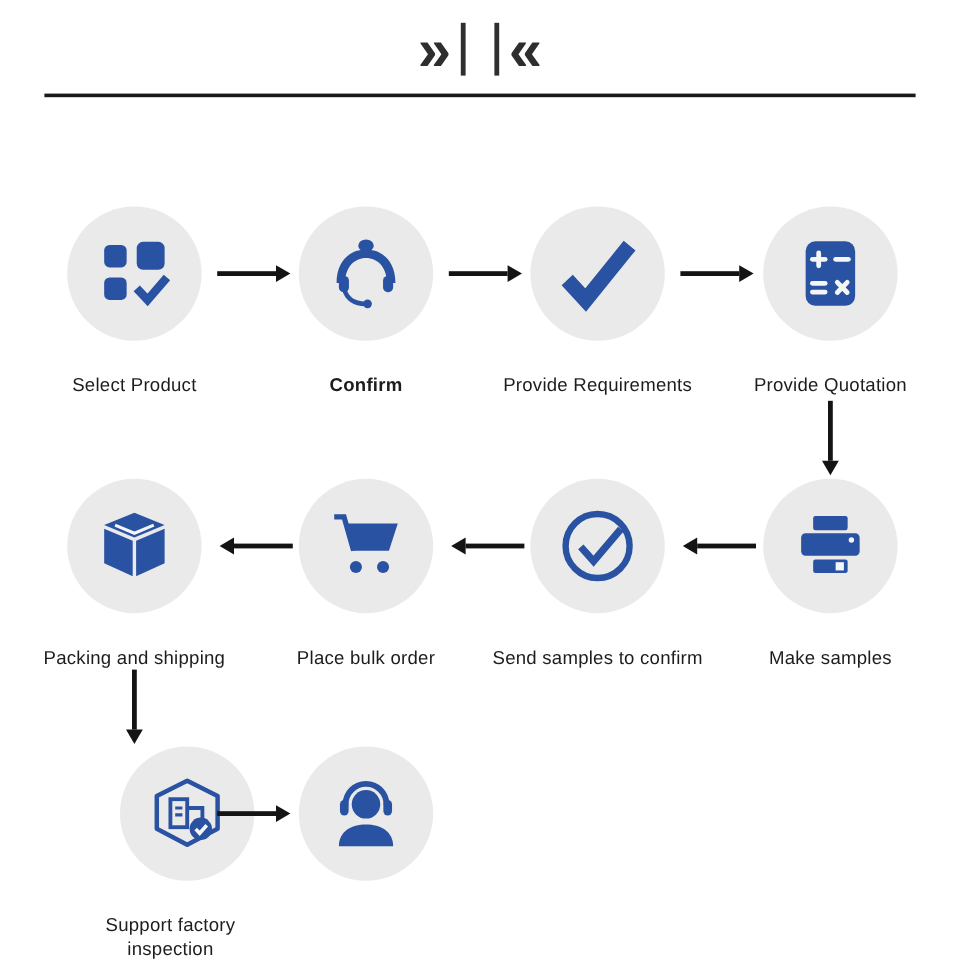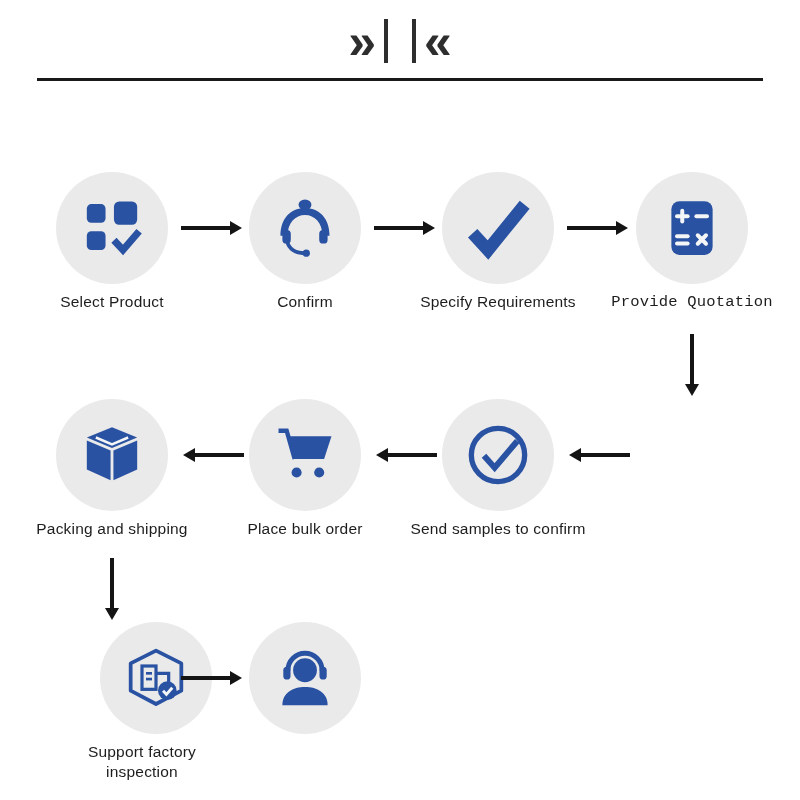--- a/index.html
+++ b/index.html
@@ -43,21 +43,21 @@
     position: absolute; width: 200px;
     display: flex; flex-direction: column; align-items: center;
   }
   .circle {
     width: 112px; height: 112px; border-radius: 50%;
     background: var(--circle-gray); color: var(--icon-blue);
     display: flex; align-items: center; justify-content: center;
   }
   .circle svg { display: block; }
   .label {
-    margin-top: 8px; font-size: 15.5px; line-height: 1.3;
+    margin-top: 28px; font-size: 15.5px; line-height: 1.3;
     color: var(--text-dark); text-align: center; letter-spacing: 0.2px;
   }
   .label.wrap { max-width: 140px; }
 
   
   .arrow { position: absolute; background: var(--arrow-black); }
   .arrow.right, .arrow.left { height: 3.5px; }
   .arrow.down { width: 3.5px; }
   .arrow.right::after {
     content: ""; position: absolute; left: 100%; top: 50%; transform: translateY(-50%);
@@ -91,61 +91,73 @@
       <svg width="62" height="62" viewBox="0 0 48 48">
         <rect x="4.5" y="5.5" width="14.5" height="14.5" rx="3.5" fill="currentColor"></rect>
         <rect x="25.5" y="3.5" width="18" height="18" rx="4" fill="currentColor"></rect>
         <rect x="4.5" y="26.5" width="14.5" height="14.5" rx="3.5" fill="currentColor"></rect>
         <path d="M25.5 33.5 L32.5 41 L45 26.5" fill="none" stroke="currentColor" stroke-width="5.5"></path>
       </svg>
     </div>
     <div class="label">Select Product</div>
   </div>
 
-  <div class="step" style="left:205px; top:172px;">
+  <div class="step" style="left:205px; top:172px;font-weight:bold;">
     <div class="circle">
       <svg width="62" height="62" viewBox="0 0 48 48">
         <ellipse cx="24" cy="6" rx="5" ry="4" fill="currentColor"></ellipse>
         <path d="M5 30 C5 16 13.5 8.5 24 8.5 C34.5 8.5 43 16 43 30 L37.5 30 C37.5 20 31.5 14 24 14 C16.5 14 10.5 20 10.5 30 Z" fill="currentColor"></path>
         <rect x="6.5" y="25.5" width="6.5" height="10.5" rx="3" fill="currentColor"></rect>
         <rect x="35" y="25.5" width="6.5" height="10.5" rx="3" fill="currentColor"></rect>
         <path d="M10 34 C11.5 40.5 17 43.5 23.5 43.5" fill="none" stroke="currentColor" stroke-width="3"></path>
         <circle cx="25" cy="43.5" r="2.8" fill="currentColor"></circle>
       </svg>
     </div>
     <div class="label">Confirm</div>
   </div>
 
   <div class="step" style="left:398px; top:172px;">
     <div class="circle">
       <svg width="64" height="64" viewBox="0 0 48 48">
         <path d="M5 28 L16.5 40.5 L44 6.5" fill="none" stroke="currentColor" stroke-width="9.5"></path>
       </svg>
     </div>
-    <div class="label">Specify Requirements</div>
-  </div>
-
-  <div class="step" style="left:592px; top:172px;font-family:Liberation Mono, monospace;">
+    <div class="label">Provide Requirements</div>
+  </div>
+
+  <div class="step" style="left:592px; top:172px;">
     <div class="circle">
       <svg width="60" height="60" viewBox="0 0 48 48">
         <rect x="7.5" y="2.5" width="33" height="43" rx="6.5" fill="currentColor"></rect>
         <g stroke="#f4f5f6" stroke-width="3.2" stroke-linecap="round" fill="none">
           <line x1="12" y1="14.5" x2="20.5" y2="14.5"></line>
           <line x1="16.2" y1="10.2" x2="16.2" y2="18.8"></line>
           <line x1="27.5" y1="14.5" x2="36" y2="14.5"></line>
           <line x1="12" y1="30.5" x2="20.5" y2="30.5"></line>
           <line x1="12" y1="36.3" x2="20.5" y2="36.3"></line>
           <line x1="28.6" y1="29.8" x2="35.2" y2="36.6"></line>
           <line x1="35.2" y1="29.8" x2="28.6" y2="36.6"></line>
         </g>
       </svg>
     </div>
     <div class="label">Provide Quotation</div>
   </div>
 
+  <div class="step" style="left:592px; top:399px;">
+    <div class="circle">
+      <svg width="60" height="60" viewBox="0 0 48 48">
+        <rect x="12.5" y="4" width="23" height="9.5" rx="1.5" fill="currentColor"></rect>
+        <rect x="4.5" y="15.5" width="39" height="15" rx="3" fill="currentColor"></rect>
+        <circle cx="38" cy="20" r="1.8" fill="#f4f5f6"></circle>
+        <rect x="12.5" y="33" width="23" height="9" rx="1.5" fill="currentColor"></rect>
+        <rect x="27.5" y="34.8" width="5.5" height="5.5" fill="#f4f5f6"></rect>
+      </svg>
+    </div>
+    <div class="label">Make samples</div>
+  </div>
 
   <div class="step" style="left:205px; top:399px;">
     <div class="circle">
       <svg width="62" height="62" viewBox="0 0 48 48">
         <path d="M3.5 5.2 H9.8 L16 27" fill="none" stroke="currentColor" stroke-width="3.4"></path>
         <polygon points="11.5,9.5 44.5,9.5 38.8,27 14.8,27" fill="currentColor"></polygon>
         <circle cx="17.5" cy="37.5" r="3.9" fill="currentColor"></circle>
         <circle cx="35" cy="37.5" r="3.9" fill="currentColor"></circle>
       </svg>
     </div>

